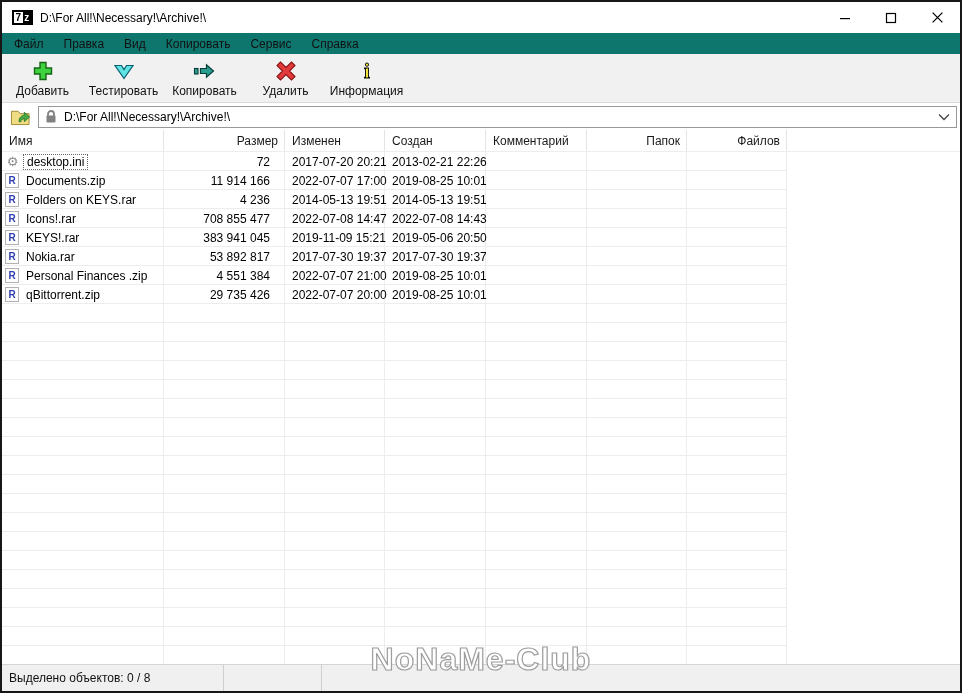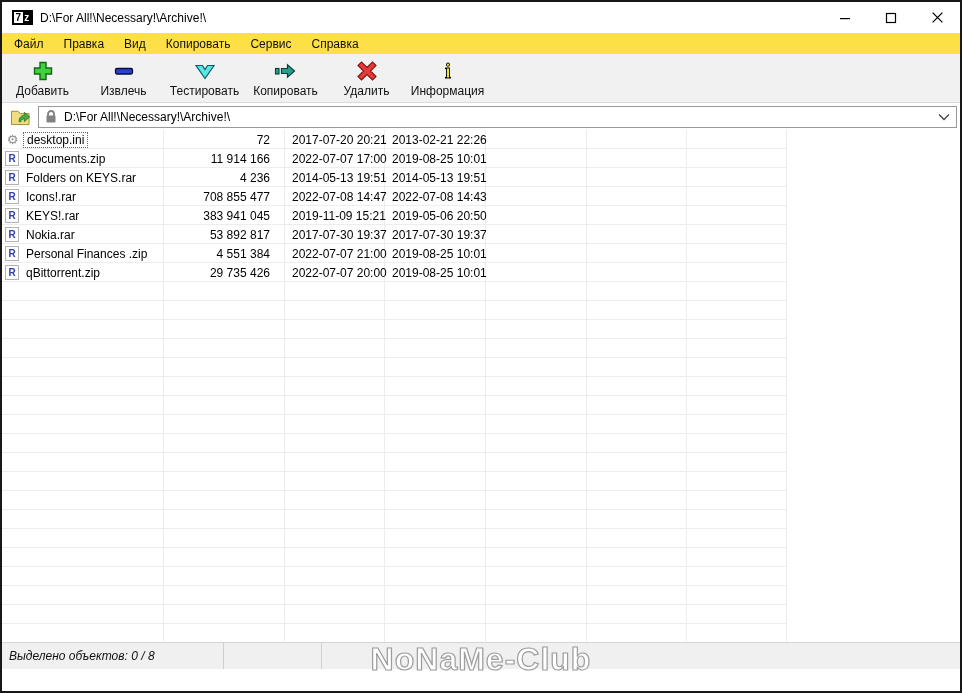--- a/index.html
+++ b/index.html
@@ -11,21 +11,21 @@
   
   .titlebar { height: 31px; display: flex; align-items: center; padding-left: 10px; background: #fff; flex: 0 0 auto; }
   .app-icon { width: 21px; height: 15px; border: 2px solid #000; display: flex; font-size: 10px; font-weight: bold; line-height: 11px; margin-right: 7px; }
   .app-icon .half7 { width: 50%; background: #fff; color: #000; text-align: center; }
   .app-icon .halfz { width: 50%; background: #000; color: #fff; text-align: center; }
   .titlebar .title { flex: 1; font-size: 12px; color: #000; white-space: nowrap; overflow: hidden; }
   .win-controls { display: flex; height: 100%; }
   .win-btn { width: 46px; height: 100%; display: flex; align-items: center; justify-content: center; }
 
   
-  .menubar { height: 21px; display: flex; align-items: center; background: #fde047; padding-left: 2px; flex: 0 0 auto; }
+  .menubar { height: 21px; display: flex; align-items: center; background: #0f766e; padding-left: 2px; flex: 0 0 auto; }
   .menu-item { padding: 2px 10px; color: #111; cursor: default; }
 
   
   .toolbar { height: 49px; background: #f1f1f1; border-bottom: 1px solid #dadada; display: flex; align-items: stretch; flex: 0 0 auto; }
   .tb-btn { width: 81px; display: flex; flex-direction: column; align-items: center; justify-content: center; gap: 1px; }
   .tb-icon { width: 24px; height: 24px; display: block; }
   .tb-label { font-size: 12px; color: #111; white-space: nowrap; }
 
   
   .address-row { height: 27px; background: #fff; display: flex; align-items: center; padding: 0 3px 0 4px; flex: 0 0 auto; }
@@ -61,21 +61,21 @@
   .cell-mod  { width: 100px; padding-left: 7px; white-space: nowrap; }
   .cell-crt  { width: 101px; padding-left: 7px; white-space: nowrap; }
   .fname { padding: 0 3px; line-height: 14px; }
   .fname.focused { border: 1px dotted #666; }
   .ricon { width: 14px; height: 15px; border: 1px solid #b2b2b2; background: #fdfdfd; color: #2f3fb0;
            font-size: 10px; font-weight: bold; display: flex; align-items: center; justify-content: center;
            margin-right: 4px; flex: 0 0 auto; }
   .gicon { width: 15px; height: 15px; font-size: 13px; line-height: 15px; color: #8c8c8c; text-align: center; margin-right: 3px; flex: 0 0 auto; }
 
   
-  .statusbar { height: 27px; background: #f0f0f0; border-top: 1px solid #d4d4d4; display: flex; align-items: stretch; flex: 0 0 auto; font-size: 12px; color: #111; font-style: italic; }
+  .statusbar { height: 27px; background: #f0f0f0; border-top: 1px solid #d4d4d4; display: flex; align-items: stretch; flex: 0 0 auto; font-size: 12px; color: #111; }
   .sseg { display: flex; align-items: center; border-right: 1px solid #cfcfcf; }
   .sseg1 { width: 222px; padding-left: 7px; }
   .sseg2 { width: 98px; }
   .sseg3 { flex: 1; border-right: none; }
 
   
   .watermark { position: absolute; left: 50%; transform: translateX(-50%); top: 639px; z-index: 5;
                font-size: 32px; font-weight: bold; letter-spacing: 1px; color: #ffffff;
                -webkit-text-stroke: 1.2px #9e9e9e; text-shadow: 0 0 1px #bdbdbd; white-space: nowrap; }
 </style>
@@ -120,26 +120,20 @@
 
   <div class="toolbar">
     <div class="tb-btn">
       <svg class="tb-icon" viewBox="0 0 24 24">
         <path d="M9 3.5h6v5.5H20.5v6H15V20.5H9V15H3.5V9H9z" fill="#3fd23f" stroke="#156615" stroke-width="1.4"></path>
       </svg>
       <span class="tb-label">Добавить</span>
     </div>
     <div class="tb-btn">
       <svg class="tb-icon" viewBox="0 0 24 24">
-        <rect x="3.5" y="9.5" width="17" height="5.5" rx="1.5" fill="#2b3fd4" stroke="#00103a" stroke-width="1.3"></rect>
-      </svg>
-      <span class="tb-label">Извлечь</span>
-    </div>
-    <div class="tb-btn">
-      <svg class="tb-icon" viewBox="0 0 24 24">
         <path d="M3 6.5 H9.5 L12 10.5 L14.5 6.5 H21 L12 19.5 Z" fill="#5fe3e3" stroke="#065f6f" stroke-width="1.2"></path>
       </svg>
       <span class="tb-label">Тестировать</span>
     </div>
     <div class="tb-btn">
       <svg class="tb-icon" viewBox="0 0 24 24">
         <rect x="1.5" y="9.5" width="3.5" height="5.5" fill="#2a9d8f" stroke="#073f38" stroke-width="1.1"></rect>
         <path d="M7.5 9.5 h6 V5.8 L20.5 12 L13.5 18.2 V14.5 h-6 z" fill="#2a9d8f" stroke="#073f38" stroke-width="1.2"></path>
       </svg>
       <span class="tb-label">Копировать</span>
@@ -170,20 +164,30 @@
         <path d="M4 7 V5 a3 3 0 0 1 6 0 v2" fill="none" stroke="#828282" stroke-width="1.8"></path>
         <rect x="2.5" y="6.5" width="9" height="7" rx="1" fill="#828282"></rect>
       </svg>
       <span class="path">D:\For All!\Necessary!\Archive!\</span>
       <svg class="chev" viewBox="0 0 12 8">
         <path d="M1 1.5 L6 6.5 L11 1.5" fill="none" stroke="#444" stroke-width="1.3"></path>
       </svg>
     </span>
   </div>
 
+  <div class="list-header">
+    <span class="hcell c-name al">Имя</span>
+    <span class="hcell c-size ar">Размер</span>
+    <span class="hcell c-modified al">Изменен</span>
+    <span class="hcell c-created al">Создан</span>
+    <span class="hcell c-comment al">Комментарий</span>
+    <span class="hcell c-folders ar">Папок</span>
+    <span class="hcell c-files ar">Файлов</span>
+    <span class="hcell c-rest"></span>
+  </div>
 
   <div class="list-body">
     <div class="hgrid"></div>
     <div class="vline" style="left:161px"></div>
     <div class="vline" style="left:282px"></div>
     <div class="vline" style="left:382px"></div>
     <div class="vline" style="left:483px"></div>
     <div class="vline" style="left:584px"></div>
     <div class="vline" style="left:684px"></div>
     <div class="vline" style="left:784px"></div>

